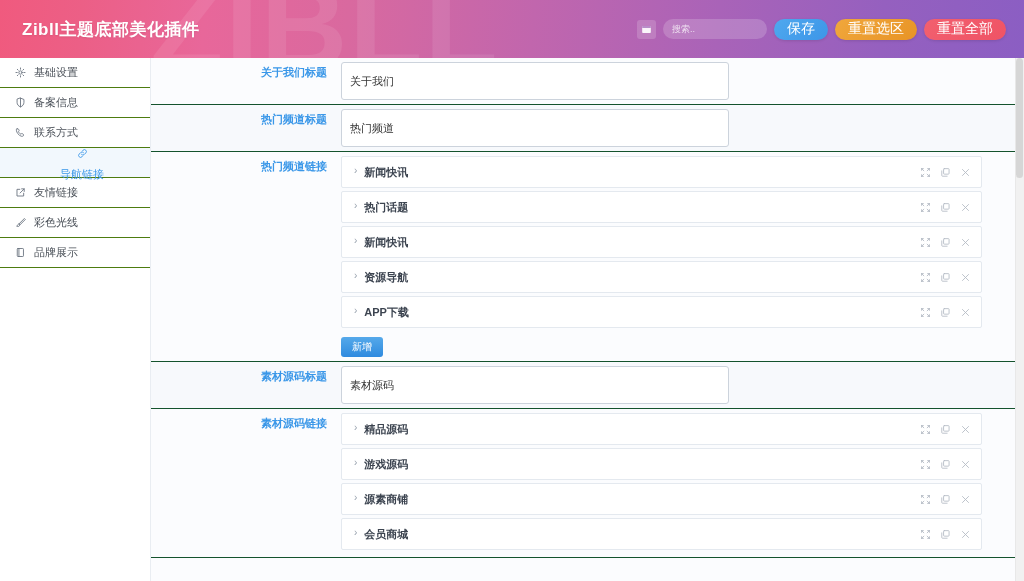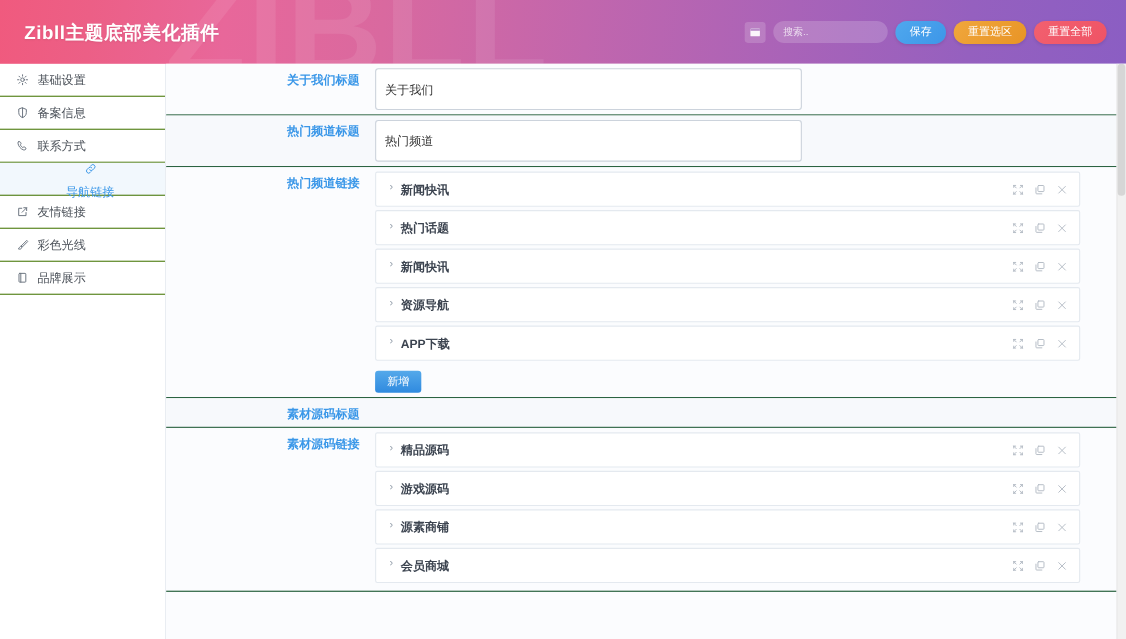--- a/index.html
+++ b/index.html
@@ -70,21 +70,21 @@
     font-size: 9px;
     padding: 0 9px;
     font-family: inherit;
   }
   .search-box::placeholder { color: rgba(255,255,255,0.75); }
   .hbtn {
     height: 21px;
     border: none;
     border-radius: 11px;
     color: #fff;
-    font-size: 10px;
+    font-size: 14px;
     padding: 0 13px;
     cursor: pointer;
     font-family: Liberation Sans, sans-serif;
     white-space: nowrap;
     box-shadow: 0 1px 3px rgba(0,0,0,.12);
   }
   .hbtn-save   { background: linear-gradient(135deg,#4fa8ee,#3d96e8); }
   .hbtn-reset  { background: linear-gradient(135deg,#f0a73c,#e89426); text-align: center; }
   .hbtn-resetall { background: linear-gradient(135deg,#f2606f,#ef5365); }
 
@@ -435,20 +435,21 @@
                   <svg width="11" height="11" viewBox="0 0 16 16">
                     <path d="M3.6 3.6l8.8 8.8M12.4 3.6l-8.8 8.8" stroke="currentColor" fill="none" stroke-width="1.3" stroke-linecap="round" stroke-linejoin="round"></path>
                   </svg>
                 </span>
               </span>
             </div><button class="add-btn">新增</button></div>
         </div>
       </div>
       <div class="field-row alt">
         <div class="field-label">素材源码标题</div>
+        <div class="field-ctl"><input class="text-input" value="素材源码" style=""></div>
       </div>
       <div class="field-row">
         <div class="field-label">素材源码链接</div>
         <div class="field-ctl">
           <div class="repeater">
             <div class="rep-row">
               <span class="rep-chev">›</span>
               <span class="rep-title">精品源码</span>
               <span class="rep-actions">
                 <span>

